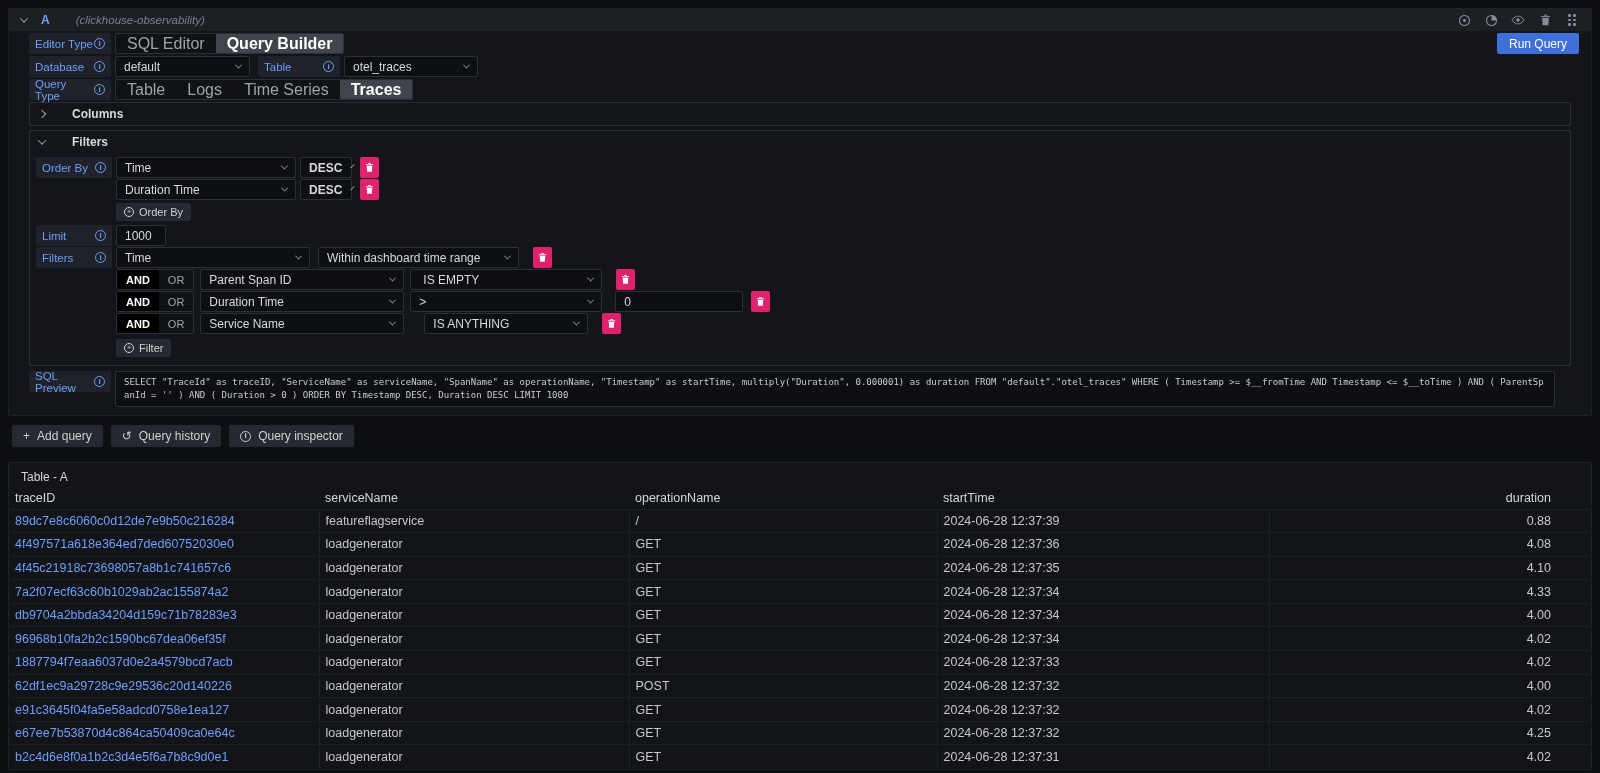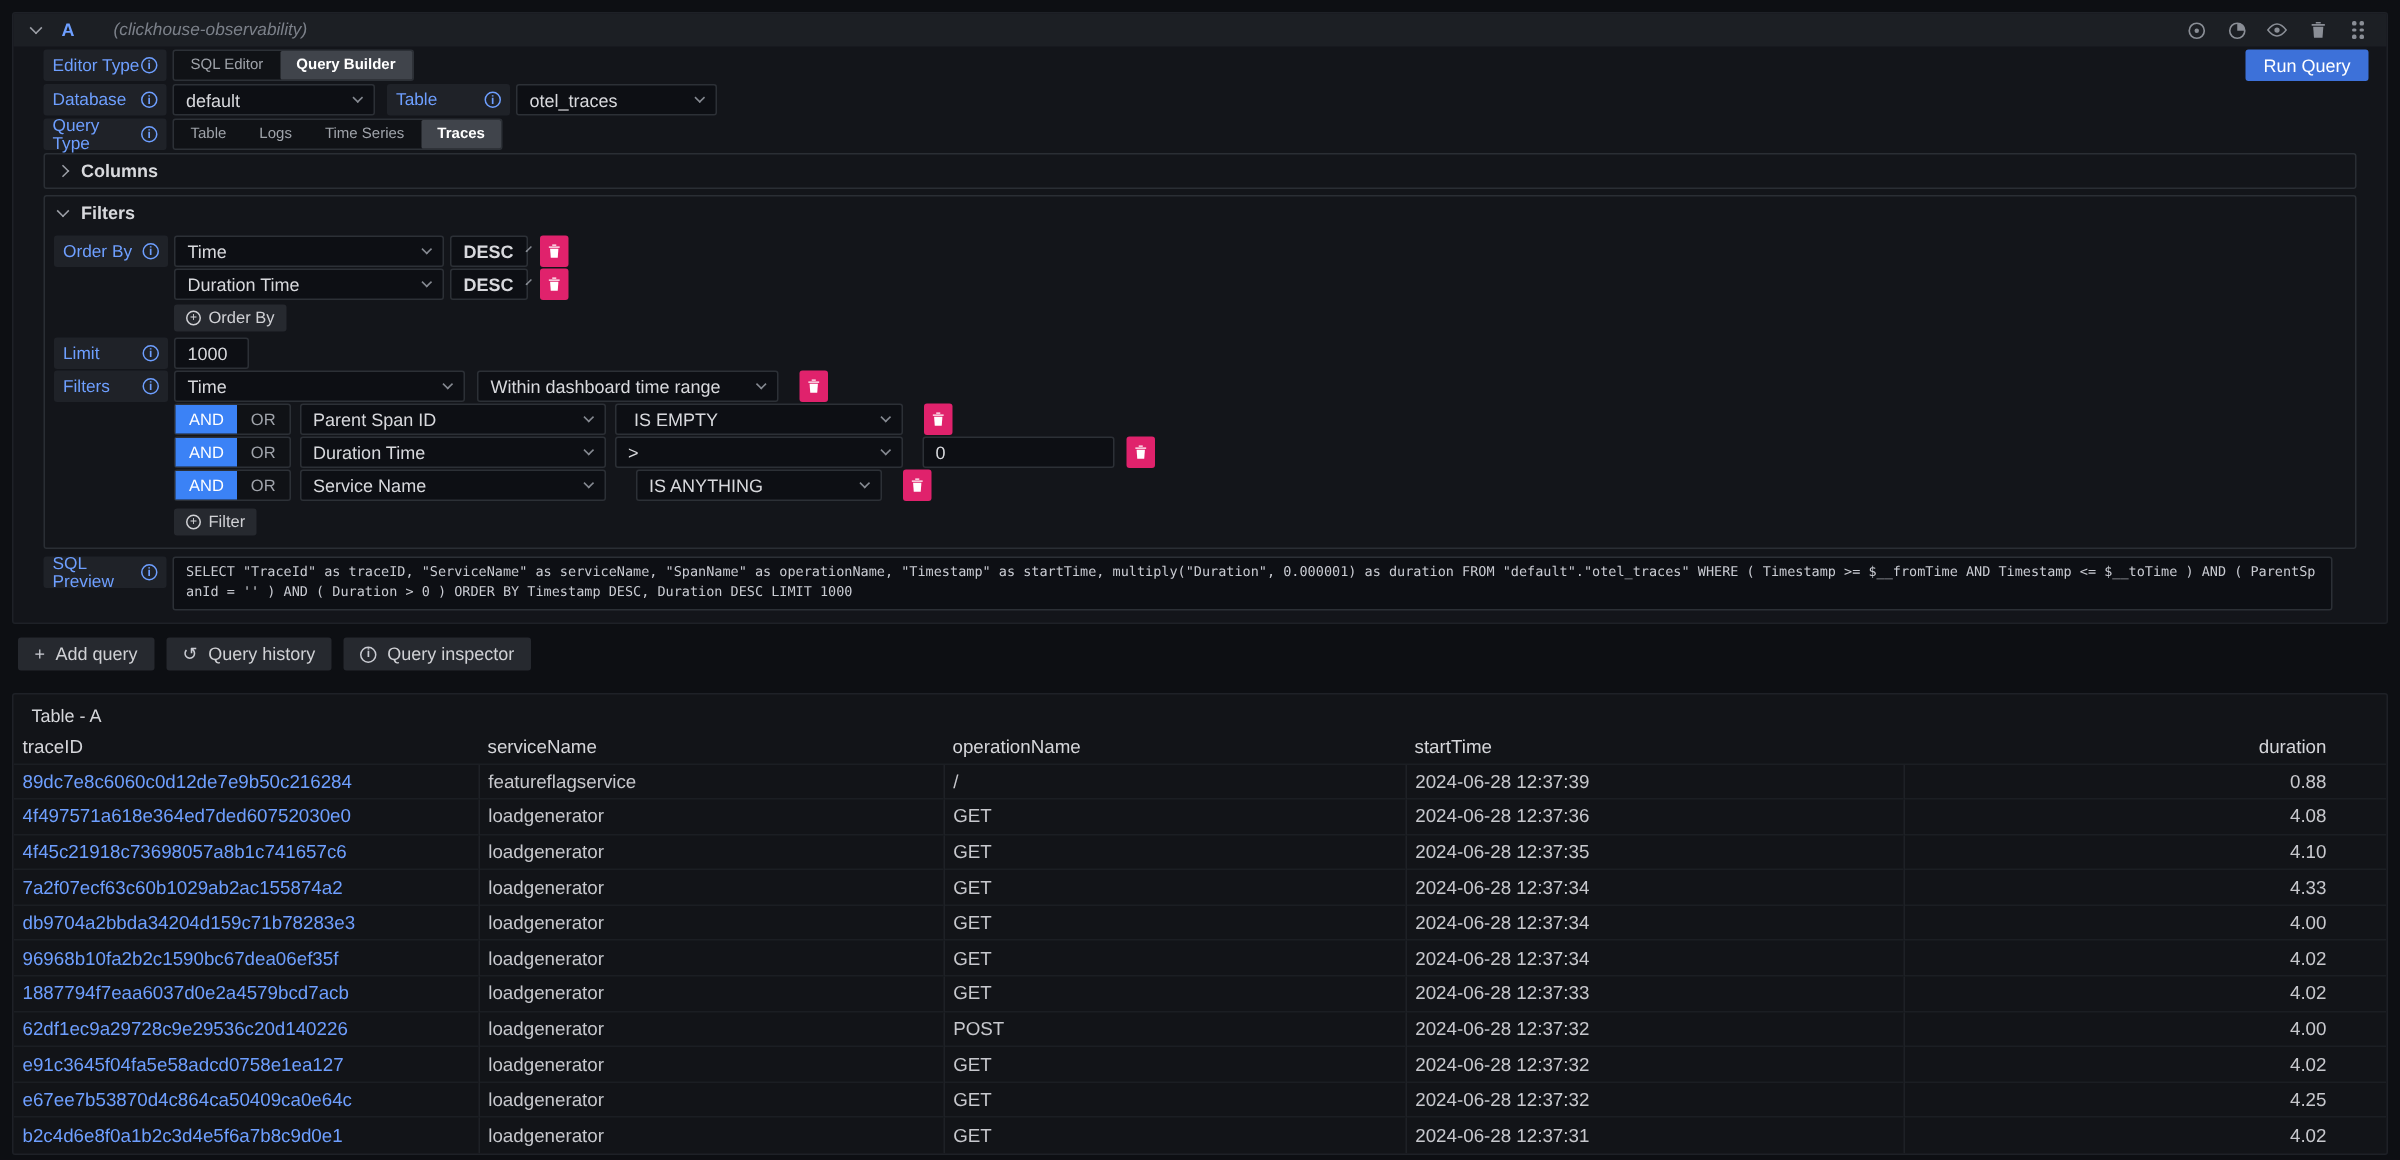--- a/index.html
+++ b/index.html
@@ -31,50 +31,50 @@
     width:82px; height:21px; background:#1f2228; border-radius:2px;
     display:flex; align-items:center; justify-content:space-between;
     padding:0 6px; color:#6e9fff; font-size:11.5px; font-weight:500; margin-right:4px; flex:none;
   }
   .i-ic { width:11px; height:11px; border:1px solid #6e9fff; border-radius:50%; color:#6e9fff;
     display:inline-flex; align-items:center; justify-content:center; flex:none; cursor:pointer; }
   .i-ic::after { content:"i"; font-size:8px; font-weight:700; line-height:1; }
   .i-ic.gray { border-color:#c9cbd2; color:#c9cbd2; }
 
   .seg { display:flex; border:1px solid #2c3036; background:#101216; border-radius:2px; height:21px; align-items:stretch; }
-  .seg .opt { padding:0 11px; display:flex; align-items:center; color:#9fa3aa; font-size:10px; cursor:pointer; white-space:nowrap; }
+  .seg .opt { padding:0 11px; display:flex; align-items:center; color:#9fa3aa; font-size:16px; cursor:pointer; white-space:nowrap; }
   .seg .opt.active { background:#40444b; color:#ffffff; font-weight:600; border-radius:1px; }
 
   .dd { height:21px; background:#0d0f14; border:1px solid #2c3036; border-radius:2px;
     display:flex; align-items:center; justify-content:space-between; padding:0 8px;
     color:#d8d9dd; font-size:12px; cursor:pointer; flex:none; }
   .dd .chev { width:5px; height:5px; border-color:#868a92; margin-left:10px; }
   .inputbox { height:21px; background:#0d0f14; border:1px solid #2c3036; border-radius:2px;
     padding:0 8px; color:#d8d9dd; font-size:12px; display:flex; align-items:center; flex:none; }
 
   .trash-btn { width:19px; height:21px; background:#e0226c; border-radius:2px; border:none;
     display:flex; align-items:center; justify-content:center; cursor:pointer; flex:none; padding:0; }
 
   .section { border:1px solid #2a2e34; border-radius:2px; margin:1px 8px 4px 0; }
-  .sec-head { height:22px; display:flex; align-items:center; gap:9px; padding:0 9px; font-weight:600; color:#d8d9dd; cursor:pointer; }
+  .sec-head { height:22px; display:flex; align-items:center; gap:27px; padding:0 9px; font-weight:600; color:#d8d9dd; cursor:pointer; }
   .filters-body { padding:0 0 8px 6px; }
   .inner-row { display:flex; align-items:center; margin-bottom:1px; }
   .chip.small { width:76px; }
   .indent { margin-left:80px; }
 
   .add-btn { height:18px; background:#26292f; border:none; border-radius:2px; color:#d0d1d5;
     font-size:11px; font-weight:500; font-family:inherit; display:inline-flex; align-items:center; gap:5px;
     padding:0 8px; margin:2px 0 4px 80px; cursor:pointer; }
   .plus-circle { width:10px; height:10px; border:1px solid #d0d1d5; border-radius:50%;
     display:inline-flex; align-items:center; justify-content:center; }
   .plus-circle::after { content:"+"; font-size:8px; line-height:1; margin-top:-1px; }
 
   .andor { display:flex; border:1px solid #2c3036; background:#101216; border-radius:2px; height:21px; margin-right:6px; flex:none; }
   .andor .opt { padding:0 9px; display:flex; align-items:center; color:#9fa3aa; font-size:11px; cursor:pointer; }
-  .andor .opt.active { background:#3b82f6; color:#fff; font-weight:400; }
+  .andor .opt.active { background:#000000; color:#fff; font-weight:700; }
 
   .sql-row { display:flex; margin-top:5px; align-items:flex-start; }
   .sql-box { flex:1; margin-right:24px; background:#0d0f14; border:1px solid #2c3036; border-radius:2px;
     padding:4px 8px; font-family:"DejaVu Sans Mono", monospace; font-size:9px; line-height:13px;
     color:#c9cbd2; word-break:break-all; white-space:pre-wrap; }
 
   .run-btn { margin-left:auto; height:21px; background:#3d71d9; color:#fff; border:none; border-radius:2px;
     font-family:inherit; font-size:12px; font-weight:500; padding:0 12px; cursor:pointer; }
 
   

